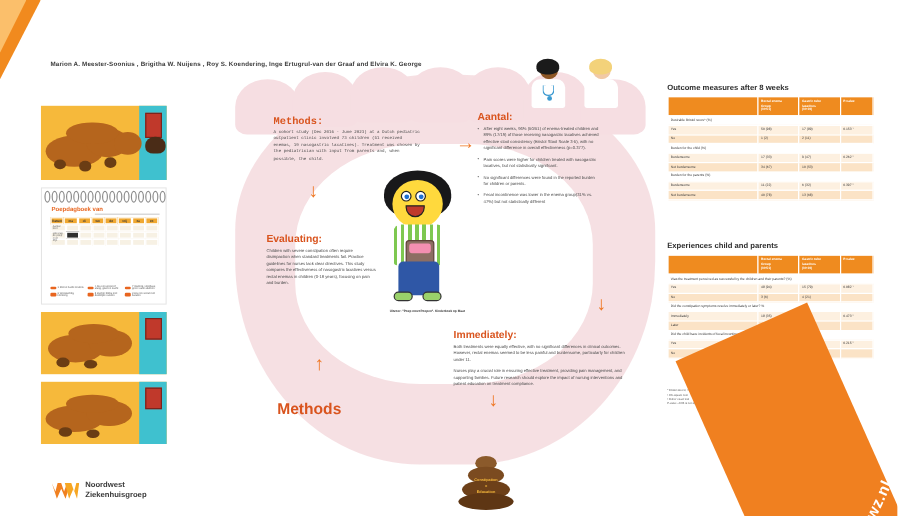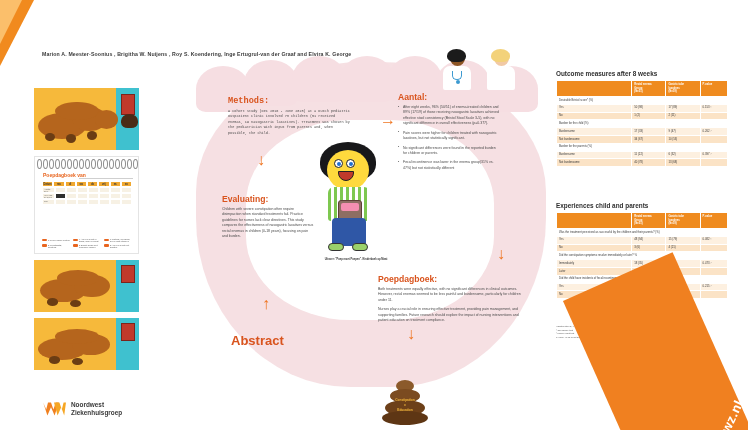--- a/index.html
+++ b/index.html
@@ -280,34 +280,34 @@
     <h3>Aantal:</h3>
     <ul id="results-list">
         <li>After eight weeks, 96% (50/51) of enema-treated children and 89% (17/19) of those receiving nasogastric laxatives achieved effective stool consistency (Bristol Stool Scale 3-5), with no significant difference in overall effectiveness (p=0.377).</li>
         <li>Pain scores were higher for children treated with nasogastric laxatives, but not statistically significant.</li>
         <li>No significant differences were found in the reported burden for children or parents.</li>
         <li>Fecal incontinence was lower in the enema group(31% vs. 47%) but not statistically different</li>
       </ul>
   </div>
 
   <div class="block b-conclusions">
-    <h3>Poepdagboek:</h3>
+    <h3>Immediately:</h3>
     <div id="concl-body">
         <p style="margin-bottom: 4px;">Both treatments were equally effective, with no significant differences in clinical outcomes. However, rectal enemas seemed to be less painful and burdensome, particularly for children under 11.</p>
         <p style="margin-bottom: 4px;">Nurses play a crucial role in ensuring effective treatment, providing pain management, and supporting families. Future research should explore the impact of nursing interventions and patient education on treatment compliance.</p>
       </div>
   </div>
 
   <div class="arrow a-down1">↓</div>
   <div class="arrow a-right1">→</div>
   <div class="arrow a-up1">↑</div>
   <div class="arrow a-down2">↓</div>
   <div class="arrow a-down3">↓</div>
 
-  <div class="abstract">Abstract</div>
+  <div class="abstract">Methods</div>
 
   <div class="mascot">
     <div class="m-hair"></div>
     <div class="m-face"></div>
     <div class="m-eye l">
         <div class="m-pupil"></div>
       </div>
     <div class="m-eye r">
         <div class="m-pupil"></div>
       </div>

